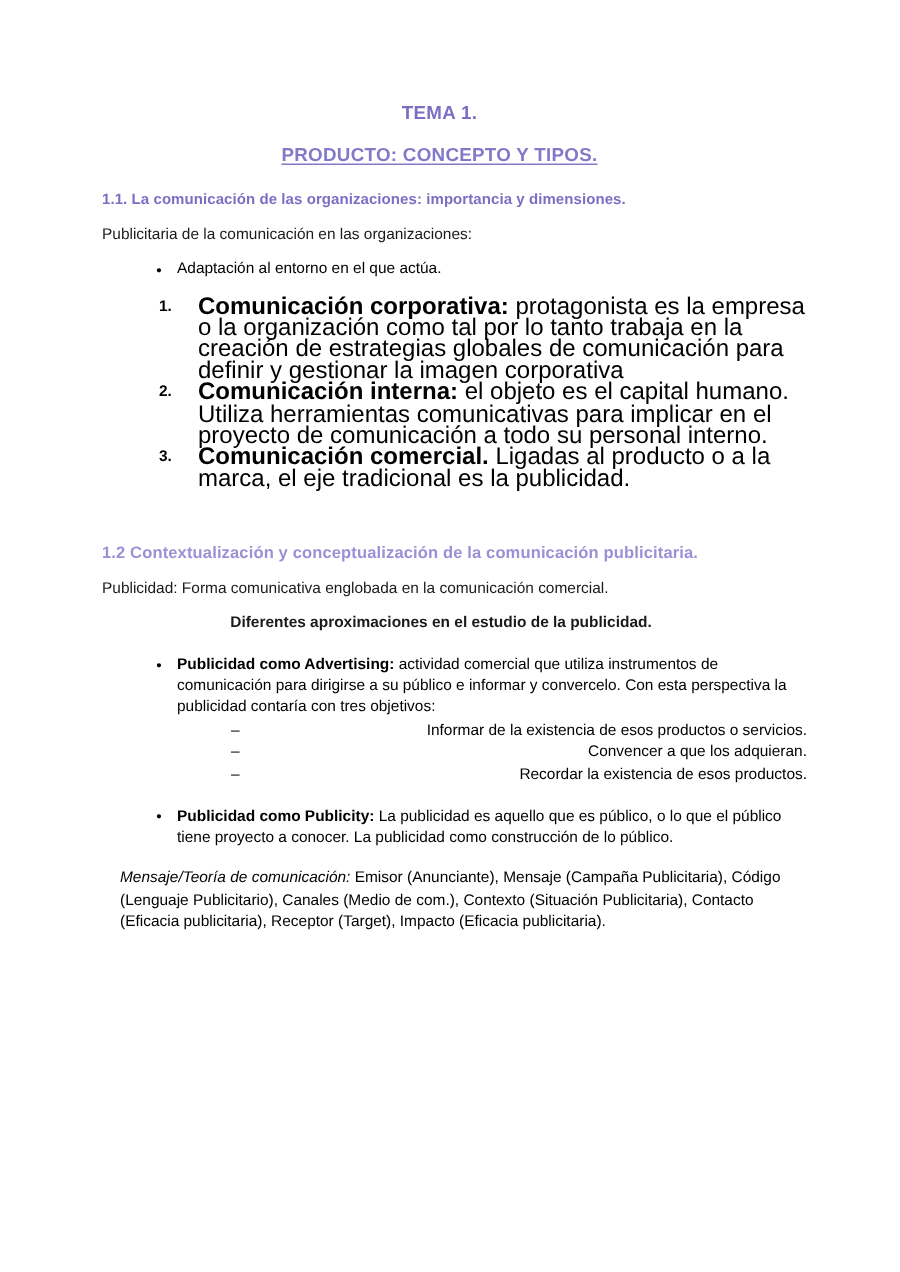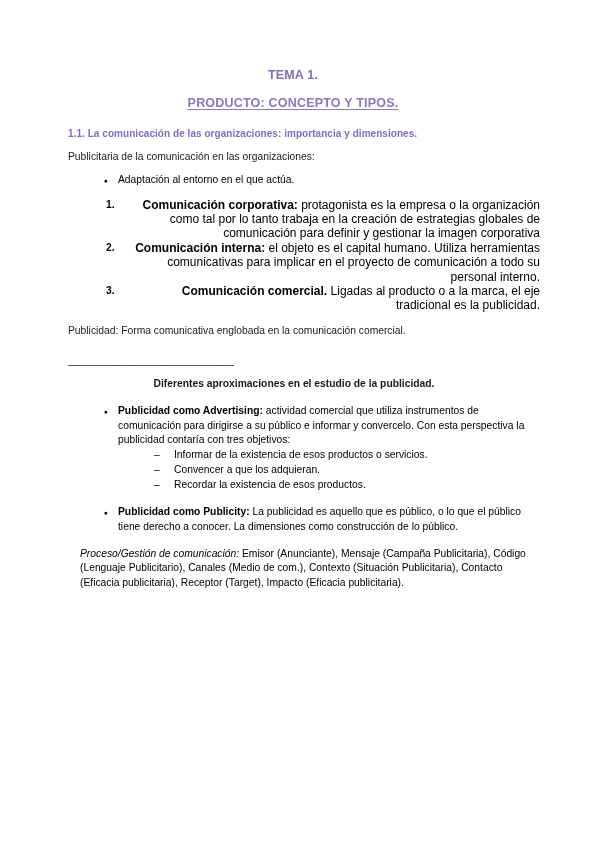--- a/index.html
+++ b/index.html
@@ -102,45 +102,45 @@
 
   ol.numbered {
     list-style: none;
     counter-reset: item;
     margin: 10px 0 0 0;
     padding: 0 0 0 38px;
   }
   ol.numbered > li {
     counter-increment: item;
     position: relative;
-    font-size: 12px;
+    font-size: 16px;
     line-height: 14.4px;
     padding-left: 26px;
     max-width: 432px;
-    text-align: right;
   }
   ol.numbered > li::before {
     content: counter(item) ".";
     position: absolute;
     left: 0;
     top: 0;
     font-weight: bold;
     font-size: 10.3px;
   }
 
   ul.dashes {
     list-style: none;
     margin: 1px 0 0 0;
     padding: 0 0 0 36px;
   }
   ul.dashes > li {
     position: relative;
     font-size: 10.3px;
     line-height: 14.6px;
     padding-left: 20px;
+    text-align: right;
   }
   ul.dashes > li::before {
     content: "\2013";
     position: absolute;
     left: 0;
     top: 0;
     font-size: 10.3px;
   }
 
   .rule-line {
@@ -180,36 +180,36 @@
     <li>Adaptación al entorno en el que actúa.</li>
   </ul>
 
 
   <ol class="numbered">
     <li><span class="b">Comunicación corporativa:</span><span> protagonista es la empresa o la organización como tal por lo tanto trabaja en la creación de estrategias globales de comunicación para definir y gestionar la imagen corporativa</span></li>
     <li><span class="b">Comunicación interna:</span><span> el objeto es el capital humano. Utiliza herramientas comunicativas para implicar en el proyecto de comunicación a todo su personal interno.</span></li>
     <li><span class="b">Comunicación comercial.</span><span> Ligadas al producto o a la marca, el eje tradicional es la publicidad.</span></li>
   </ol>
 
+  <h3 class="h-section soft" style="margin-top:36px;">1.2 Contextualización y conceptualización de la comunicación publicitaria.</h3>
 
   <p class="body">Publicidad: Forma comunicativa englobada en la comunicación comercial.</p>
 
-  <div class="rule-line">______________________________</div>
 
   <p class="body bold tight">Diferentes aproximaciones en el estudio de la publicidad.</p>
 
   <ul class="bullets spaced" style="margin-top:13px;">
     <li>
       <span class="b">Publicidad como Advertising:</span><span> actividad comercial que utiliza instrumentos de comunicación para dirigirse a su público e informar y convercelo. Con esta perspectiva la publicidad contaría con tres objetivos:</span>
       <ul class="dashes">
         <li>Informar de la existencia de esos productos o servicios.</li>
         <li>Convencer a que los adquieran.</li>
         <li>Recordar la existencia de esos productos.</li>
       </ul>
     </li>
     <li>
-      <span class="b">Publicidad como Publicity:</span><span> La publicidad es aquello que es público, o lo que el público tiene derecho a conocer. La dimensiones como construcción de lo público.</span>
+      <span class="b">Publicidad como Publicity:</span><span> La publicidad es aquello que es público, o lo que el público tiene proyecto a conocer. La publicidad como construcción de lo público.</span>
     </li>
   </ul>
 
-  <p class="final"><span class="italic">Proceso/Gestión de comunicación:</span><span> Emisor (Anunciante), Mensaje (Campaña Publicitaria), Código (Lenguaje Publicitario), Canales (Medio de com.), Contexto (Situación Publicitaria), Contacto (Eficacia publicitaria), Receptor (Target), Impacto (Eficacia publicitaria).</span></p>
+  <p class="final"><span class="italic">Mensaje/Teoría de comunicación:</span><span> Emisor (Anunciante), Mensaje (Campaña Publicitaria), Código (Lenguaje Publicitario), Canales (Medio de com.), Contexto (Situación Publicitaria), Contacto (Eficacia publicitaria), Receptor (Target), Impacto (Eficacia publicitaria).</span></p>
 
 </div>
 
 </body></html>

